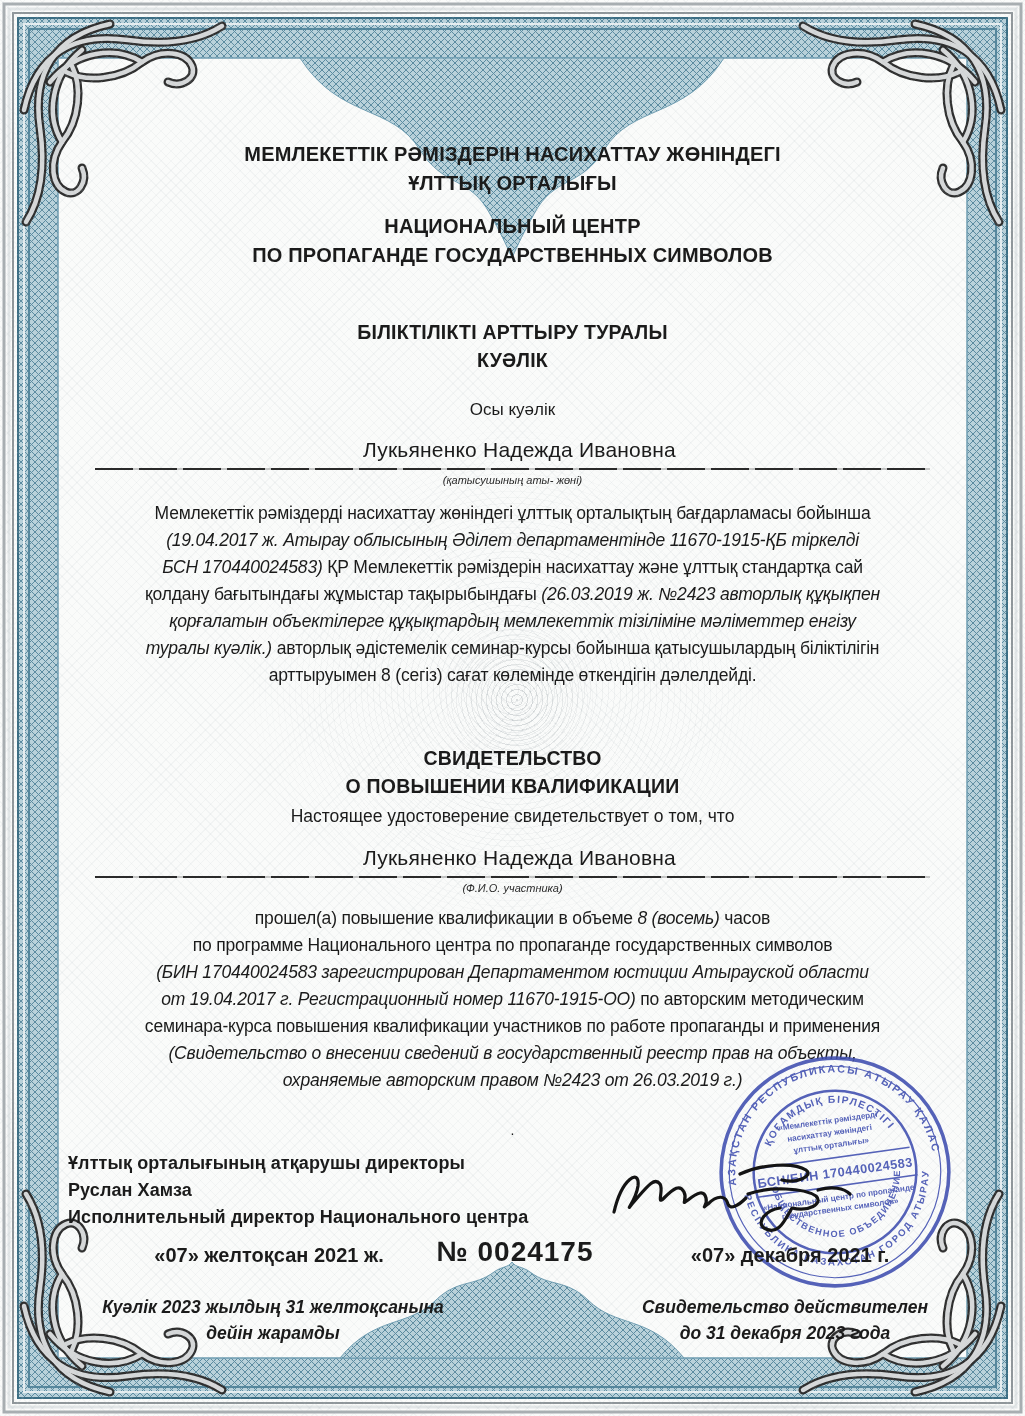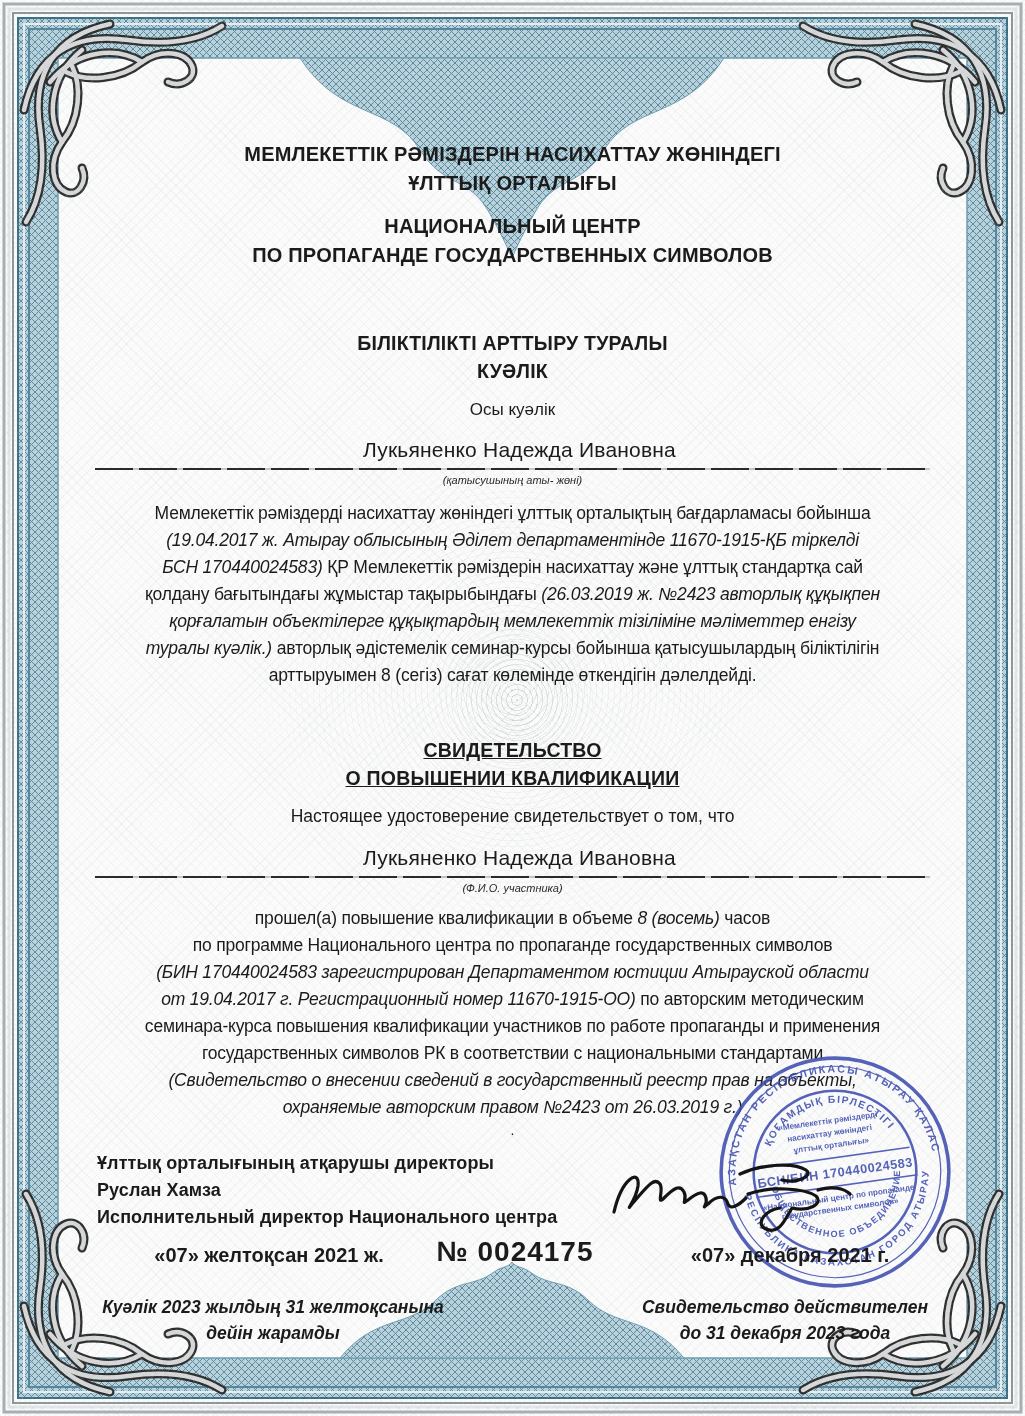--- a/index.html
+++ b/index.html
@@ -25,29 +25,29 @@
     -webkit-mask:radial-gradient(circle, #000 0%, rgba(0,0,0,.5) 45%, transparent 72%);
             mask:radial-gradient(circle, #000 0%, rgba(0,0,0,.5) 45%, transparent 72%);
   }
   .rosette.big{left:232px;top:410px;width:560px;height:560px;opacity:.55;}
   .rosette.small{left:432px;top:615px;width:170px;height:170px;opacity:.8;
     background:repeating-radial-gradient(circle at center, rgba(130,140,146,.35) 0 1px, transparent 1px 5px);}
 
   .abs{position:absolute;}
   .ctr{left:0;width:1025px;text-align:center;}
   .hdr{font-weight:700;font-size:20px;line-height:29px;letter-spacing:.2px;}
-  .ttl{font-weight:700;font-size:19.5px;line-height:28px;letter-spacing:.2px;margin-top:11px;}
+  .ttl{font-weight:700;font-size:19.5px;line-height:28px;letter-spacing:.2px;}
   .intro{font-size:17px;}
   .name{font-size:21px;letter-spacing:.2px;padding-left:7px;}
   .rule{position:absolute;height:2px;
     background:repeating-linear-gradient(90deg,#2a2a2a 0 38px, rgba(42,42,42,.25) 38px 44px);}
   .cap{font-style:italic;font-size:11px;color:#2a2a2a;}
   .body-par{font-size:17.5px;line-height:27px;letter-spacing:-0.2px;text-align:center;}
   .body-par .it{font-style:italic;}
-  .sig-block{font-weight:700;font-size:18px;line-height:27px;text-align:left;letter-spacing:.1px;margin-left:29px;}
+  .sig-block{font-weight:700;font-size:18px;line-height:27px;text-align:left;letter-spacing:.1px;}
   .date{font-weight:700;font-size:20px;}
   .cert-no{font-weight:700;font-size:28px;letter-spacing:1px;}
   .validity{font-weight:700;font-style:italic;font-size:17.5px;line-height:26px;text-align:center;}
   .dot{font-size:14px;}
 
   .stamp{position:absolute;left:713px;top:1050px;width:244px;height:244px;
     transform:rotate(-8deg);opacity:.88;}
   .stamp text{fill:#3f4eb0;font-family:"Liberation Sans","DejaVu Sans",sans-serif;}
   .stamp .ring{stroke:#3f4eb0;fill:none;}
   .st-outer-arc{font-size:10.5px;font-weight:700;letter-spacing:2px;}
@@ -127,37 +127,36 @@
   <div class="abs body-par" style="left:60px;top:500px;width:905px;">
       <div><span>Мемлекеттік рәміздерді насихаттау жөніндегі ұлттық орталықтың бағдарламасы бойынша</span></div>
       <div><span class="it">(19.04.2017 ж. Атырау облысының Әділет департаментінде 11670-1915-ҚБ тіркелді</span></div>
       <div><span class="it">БСН 170440024583)</span><span> ҚР Мемлекеттік рәміздерін насихаттау және ұлттық стандартқа сай</span></div>
       <div><span>қолдану бағытындағы жұмыстар тақырыбындағы  </span><span class="it">(26.03.2019 ж. №2423 авторлық құқықпен</span></div>
       <div><span class="it">қорғалатын объектілерге құқықтардың мемлекеттік тізіліміне мәліметтер енгізу</span></div>
       <div><span class="it">туралы куәлік.)</span><span> авторлық әдістемелік семинар-курсы бойынша қатысушылардың біліктілігін</span></div>
       <div><span>арттыруымен 8 (сегіз) сағат көлемінде өткендігін дәлелдейді.</span></div>
     </div>
 
-  <div class="abs ctr ttl" style="top:725px;text-decoration:underline;">
+  <div class="abs ctr ttl" style="top:744px;">
       <div>СВИДЕТЕЛЬСТВО</div>
       <div>О ПОВЫШЕНИИ КВАЛИФИКАЦИИ</div>
     </div>
   <div class="abs ctr intro" style="top:806px;font-size:17.5px;">Настоящее удостоверение свидетельствует о том, что</div>
 
   <div class="abs ctr name" style="top:846px;">Лукьяненко Надежда Ивановна</div>
   <div class="rule" style="left:95px;right:95px;top:876px;"></div>
   <div class="abs ctr cap" style="top:882px;">(Ф.И.О. участника)</div>
 
   <div class="abs body-par" style="left:60px;top:905px;width:905px;">
       <div><span>прошел(а) повышение квалификации в объеме </span><span class="it">8 (восемь)</span><span> часов</span></div>
       <div><span>по программе Национального центра по пропаганде государственных символов</span></div>
       <div><span class="it">(БИН 170440024583 зарегистрирован Департаментом юстиции Атырауской области</span></div>
       <div><span class="it">от 19.04.2017 г. Регистрационный номер 11670-1915-ОО)</span><span> по авторским методическим</span></div>
       <div><span>семинара-курса повышения квалификации участников по работе пропаганды и применения</span></div>
-      <div><span>государственных символов РК в соответствии с национальными стандартами</span></div>
       <div><span class="it">(Свидетельство о внесении сведений в государственный реестр прав на объекты,</span></div>
       <div><span class="it">охраняемые авторским правом №2423 от 26.03.2019 г.)</span></div>
     </div>
   <div class="abs ctr dot" style="top:1122px;">.</div>
 
   <div class="abs sig-block" style="left:68px;top:1150px;width:540px;">
       <div>Ұлттық орталығының атқарушы директоры</div>
       <div>Руслан Хамза</div>
       <div>Исполнительный директор Национального центра</div>
     </div>

